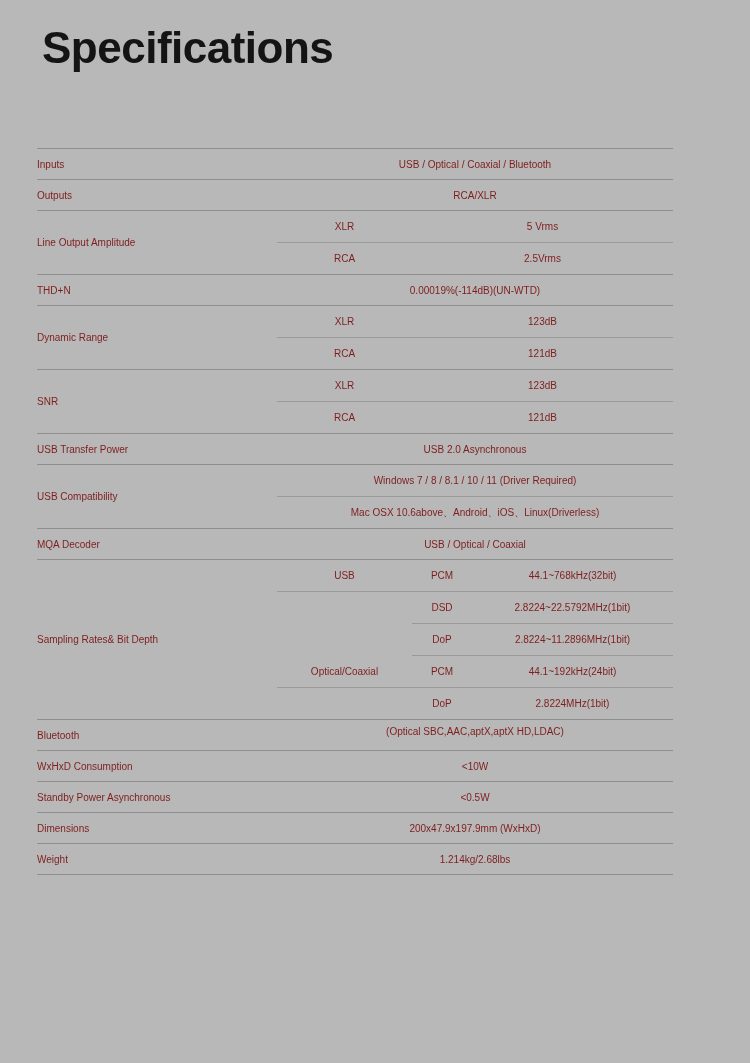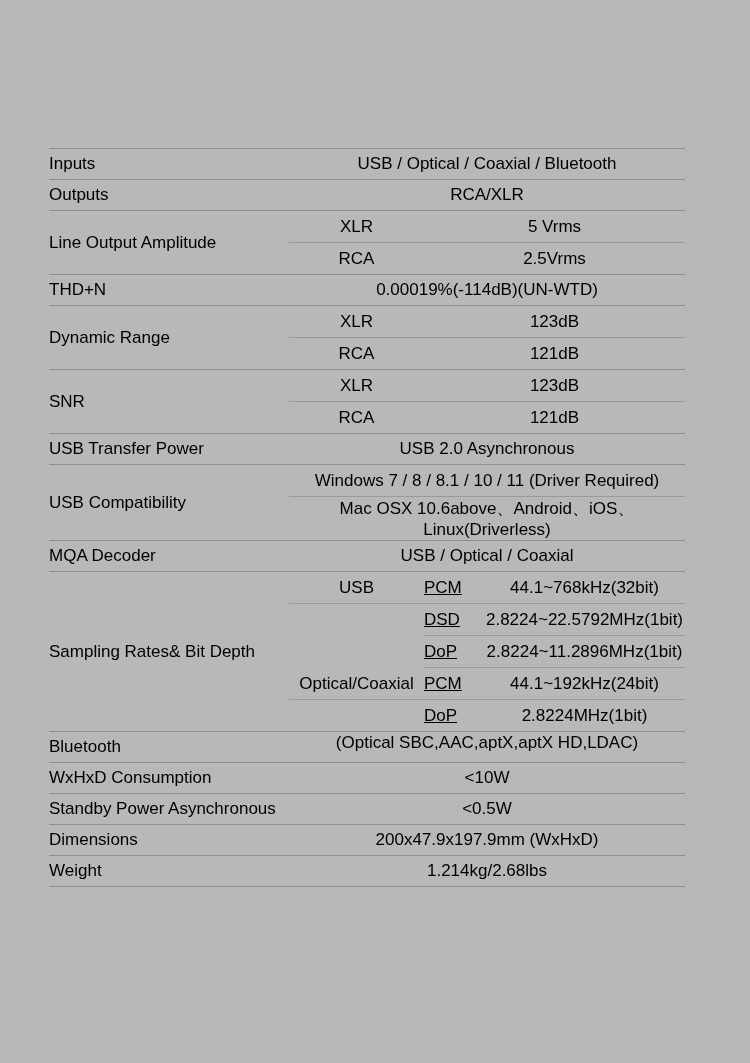--- a/index.html
+++ b/index.html
@@ -27,27 +27,27 @@
     top: 23px;
     font-size: 44px;
     font-weight: bold;
     letter-spacing: -0.5px;
     color: #141414;
     font-family: "Liberation Sans", sans-serif;
   }
 
   .spec-table {
     position: absolute;
-    left: 49px;
+    left: 37px;
     top: 148px;
     width: 636px;
     border-collapse: collapse;
     table-layout: fixed;
-    font-size: 17px;
-    color: #000000;
+    font-size: 10px;
+    color: #7f1d1d;
   }
 
   .spec-table td {
     padding: 0;
     vertical-align: middle;
     font-weight: normal;
   }
   .sep-row td {
     padding: 0;
     height: 1px;
@@ -68,43 +68,43 @@
   }
   .value-cell {
     text-align: center;
     padding-right: 1px;
   }
   .sub-cell {
     text-align: center;
     padding-left: 4px;
   }
   .sub-cell-r {
-    text-align: left;
+    text-align: center;
     padding-right: 6px;
-    text-decoration: underline;
   }
 
   .rowh {
     height: 30px;
   }
   .rowh-sub {
     height: 31px;
   }
 
   .v-shift-up {
     position: relative;
     top: -4px;
     display: inline-block;
   }
 </style>
 </head>
 <body>
 
 <div class="page">
 
+  <div class="page-title">Specifications</div>
 
   <table class="spec-table">
     <colgroup>
       <col style="width:240px">
       <col style="width:135px">
       <col style="width:60px">
       <col style="width:201px">
     </colgroup>
     <tbody>
 

